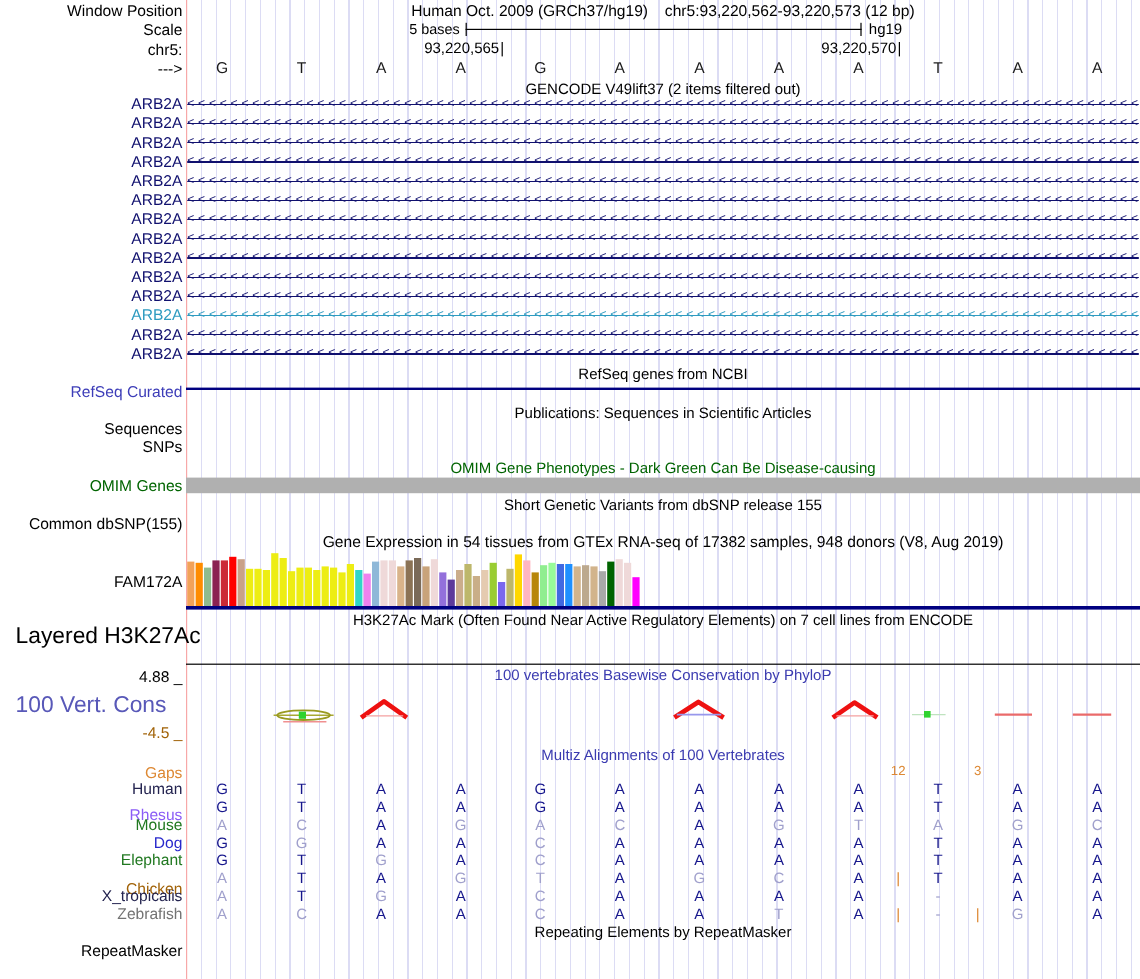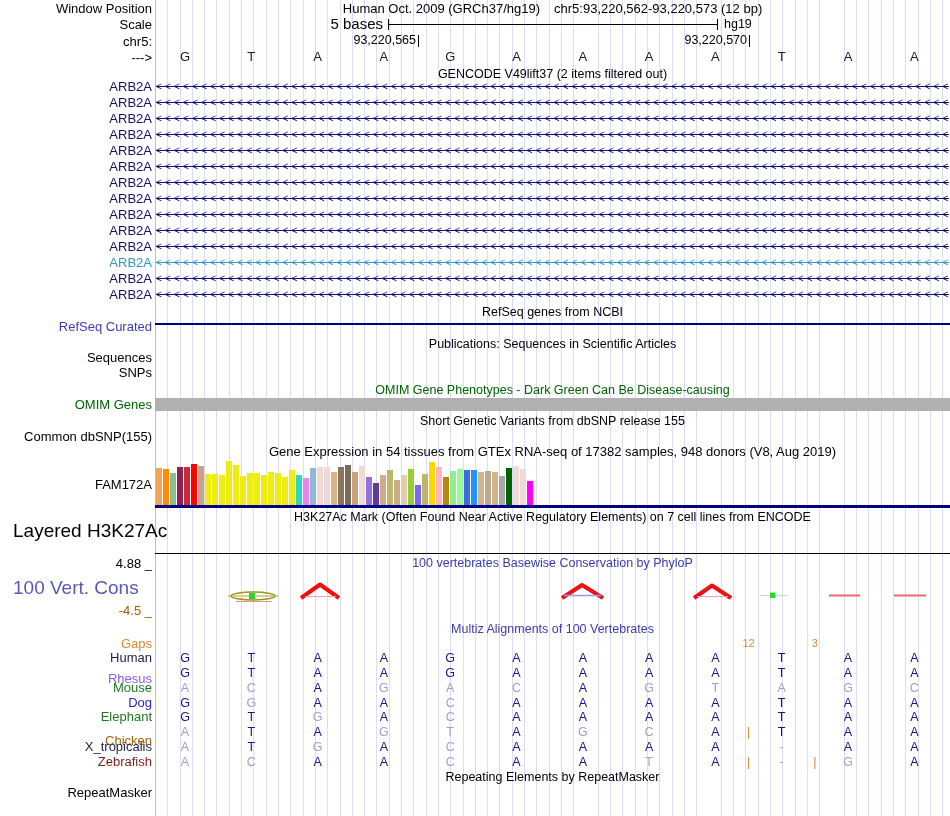--- a/index.html
+++ b/index.html
@@ -31,21 +31,21 @@
   <div class="grid"></div>
   <div class="pinkline"></div>
 
   <div class="llabel" style="top:1px">Window Position</div>
   <div class="titlerow">
     <span>Human Oct. 2009 (GRCh37/hg19)</span>
     <span>chr5:93,220,562-93,220,573 (12 bp)</span>
   </div>
 
   <div class="llabel" style="top:17px">Scale</div>
-  <div style="position:absolute;left:155px;top:17px;width:228px;text-align:right;font-size:15px;height:14px;line-height:14px">5 bases</div>
+  <div style="position:absolute;left:155px;top:17px;width:228px;text-align:right;font-size:12px;height:14px;line-height:14px">5 bases</div>
   <div style="position:absolute;left:388px;top:24px;width:330px;height:1px;background:#000"></div>
   <div class="tick" style="left:388px;top:19px;height:11px"></div>
   <div class="tick" style="left:717px;top:19px;height:11px"></div>
   <div style="position:absolute;left:724px;top:17px;font-size:12.5px;height:14px;line-height:14px">hg19</div>
 
   <div class="llabel" style="top:34px">chr5:</div>
   <div class="rulertext" style="left:318px;top:34px">93,220,565</div>
   <div class="tick" style="left:418px;top:35px;height:12px"></div>
   <div class="rulertext" style="left:649px;top:34px">93,220,570</div>
   <div class="tick" style="left:749px;top:35px;height:12px"></div>
@@ -288,21 +288,21 @@
       <div class="cellspan" style="top: 740.16px; left: 305.6px; color: rgb(160, 160, 204); font-size: 12.5px;">G</div>
       <div class="cellspan" style="top: 740.16px; left: 371.9px; color: rgb(22, 22, 140); font-size: 12.5px;">A</div>
       <div class="cellspan" style="top: 740.16px; left: 438.2px; color: rgb(160, 160, 204); font-size: 12.5px;">C</div>
       <div class="cellspan" style="top: 740.16px; left: 504.5px; color: rgb(22, 22, 140); font-size: 12.5px;">A</div>
       <div class="cellspan" style="top: 740.16px; left: 570.8px; color: rgb(22, 22, 140); font-size: 12.5px;">A</div>
       <div class="cellspan" style="top: 740.16px; left: 637.1px; color: rgb(22, 22, 140); font-size: 12.5px;">A</div>
       <div class="cellspan" style="top: 740.16px; left: 703.4px; color: rgb(22, 22, 140); font-size: 12.5px;">A</div>
       <div class="cellspan" style="top: 740.16px; left: 769.7px; color: rgb(160, 160, 204); font-size: 12.5px;">-</div>
       <div class="cellspan" style="top: 740.16px; left: 836px; color: rgb(22, 22, 140); font-size: 12.5px;">A</div>
       <div class="cellspan" style="top: 740.16px; left: 902.3px; color: rgb(22, 22, 140); font-size: 12.5px;">A</div>
-      <div class="llabel" style="top: 754.02px; color: #7f1d1d;">Zebrafish</div>
+      <div class="llabel" style="top: 754.02px; color: #737373;">Zebrafish</div>
       <div class="cellspan" style="top: 755.02px; left: 173px; color: rgb(160, 160, 204); font-size: 12.5px;">A</div>
       <div class="cellspan" style="top: 755.02px; left: 239.3px; color: rgb(160, 160, 204); font-size: 12.5px;">C</div>
       <div class="cellspan" style="top: 755.02px; left: 305.6px; color: rgb(22, 22, 140); font-size: 12.5px;">A</div>
       <div class="cellspan" style="top: 755.02px; left: 371.9px; color: rgb(22, 22, 140); font-size: 12.5px;">A</div>
       <div class="cellspan" style="top: 755.02px; left: 438.2px; color: rgb(160, 160, 204); font-size: 12.5px;">C</div>
       <div class="cellspan" style="top: 755.02px; left: 504.5px; color: rgb(22, 22, 140); font-size: 12.5px;">A</div>
       <div class="cellspan" style="top: 755.02px; left: 570.8px; color: rgb(22, 22, 140); font-size: 12.5px;">A</div>
       <div class="cellspan" style="top: 755.02px; left: 637.1px; color: rgb(160, 160, 204); font-size: 12.5px;">T</div>
       <div class="cellspan" style="top: 755.02px; left: 703.4px; color: rgb(22, 22, 140); font-size: 12.5px;">A</div>
       <div class="cellspan" style="top: 755.02px; left: 736.5px; color: rgb(221, 136, 51); font-size: 12.5px;">|</div>

